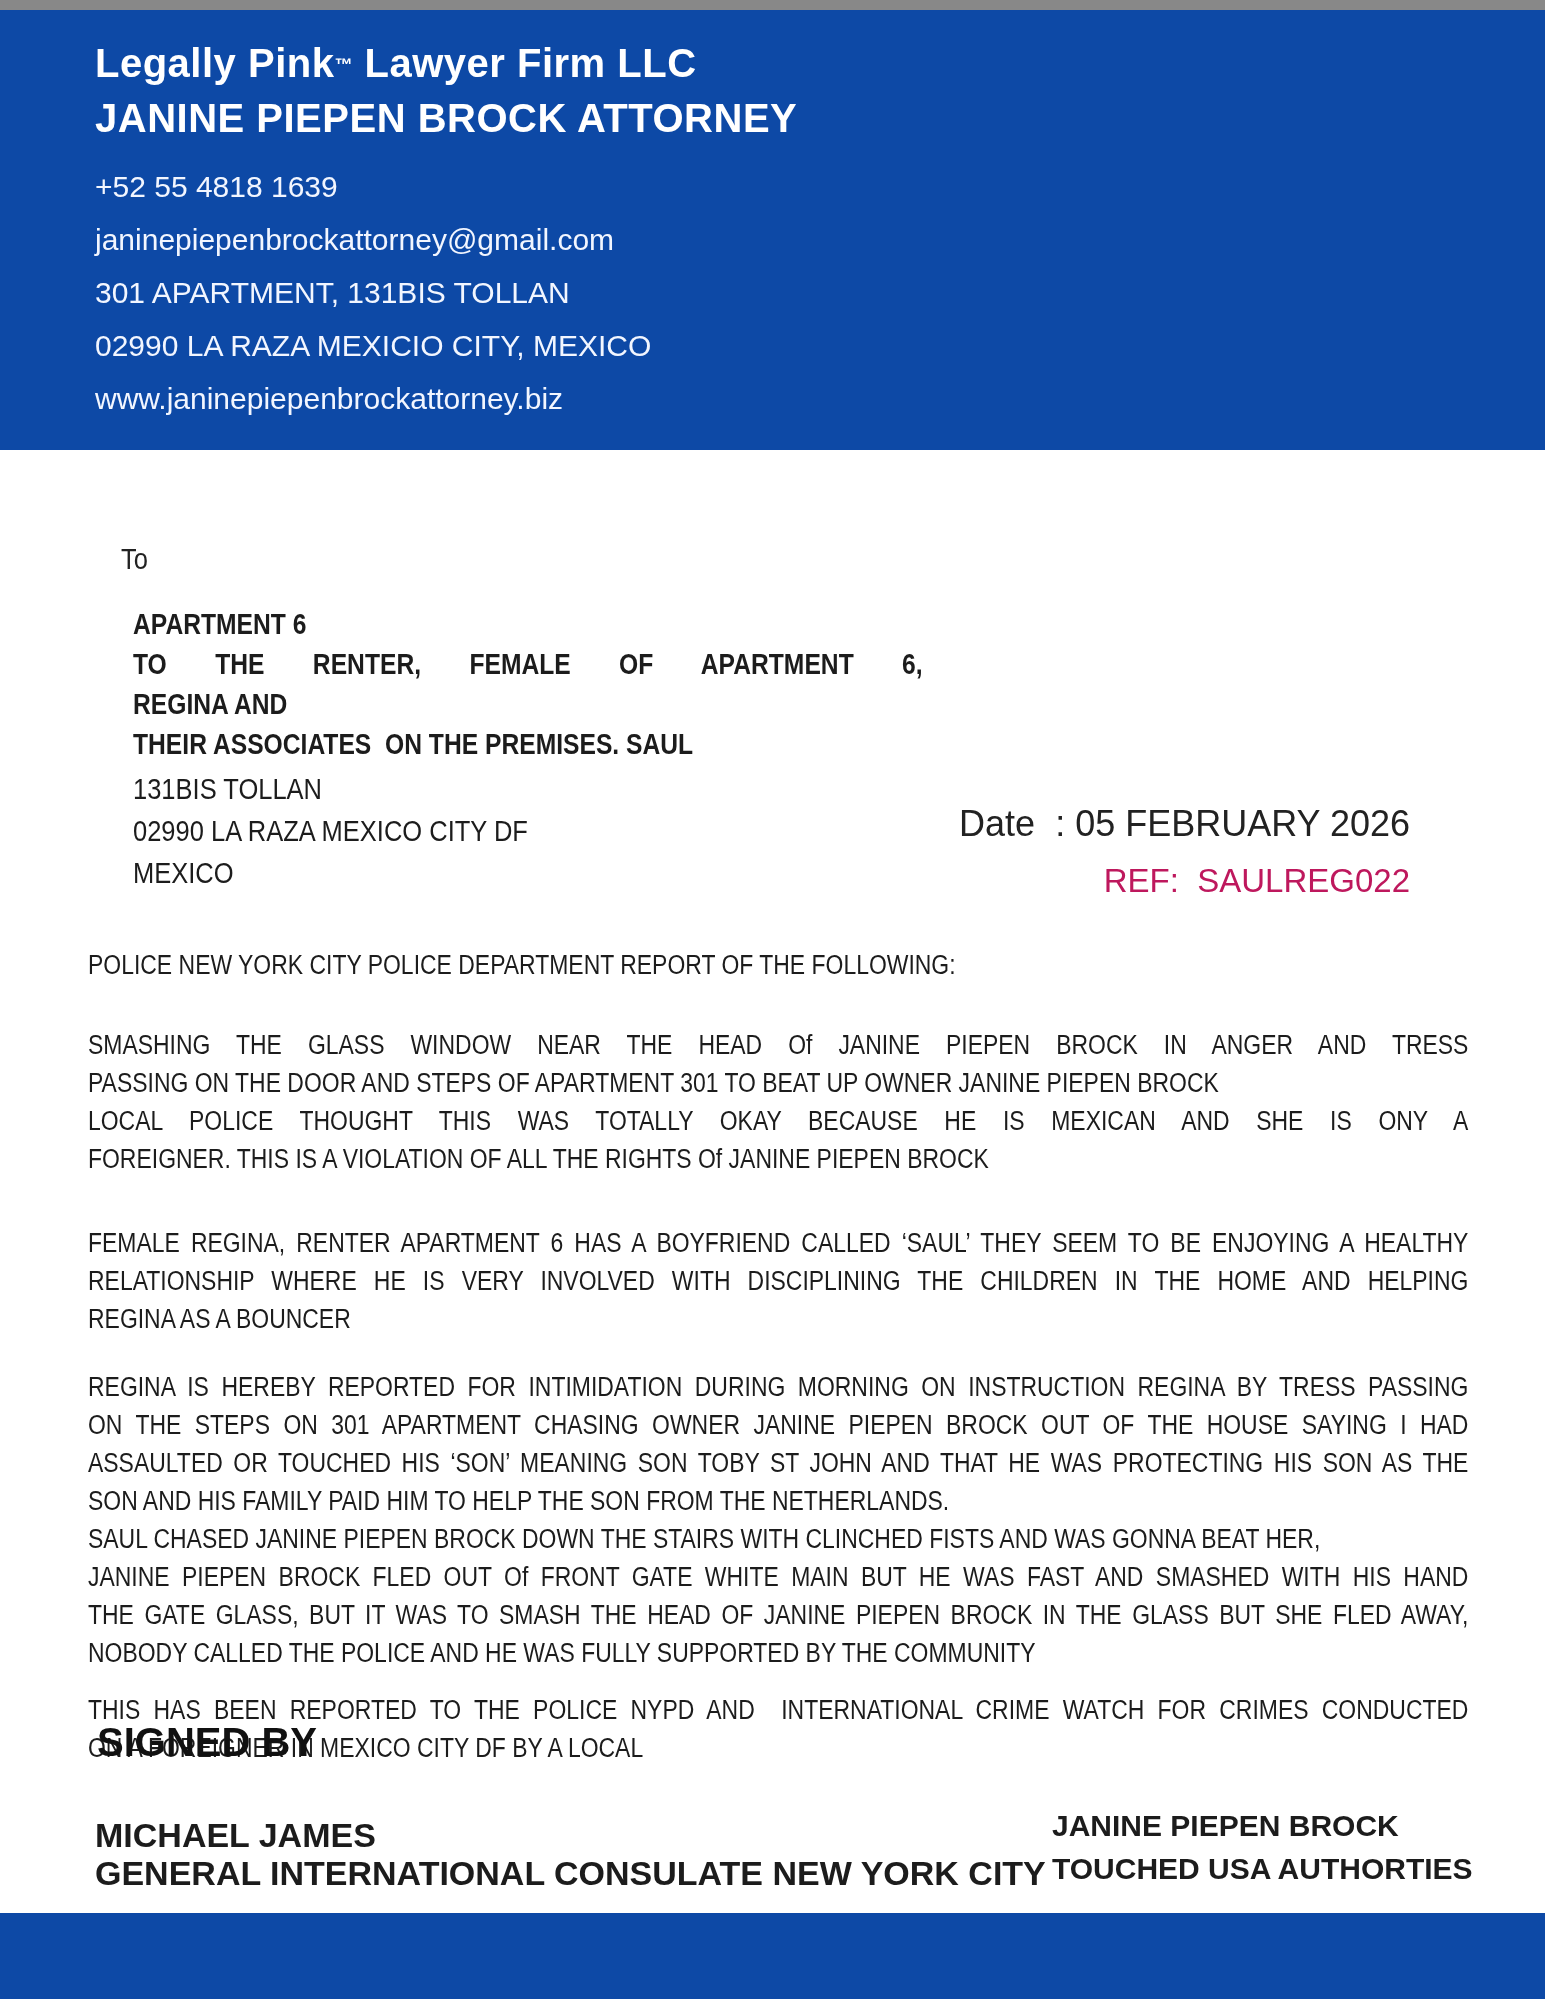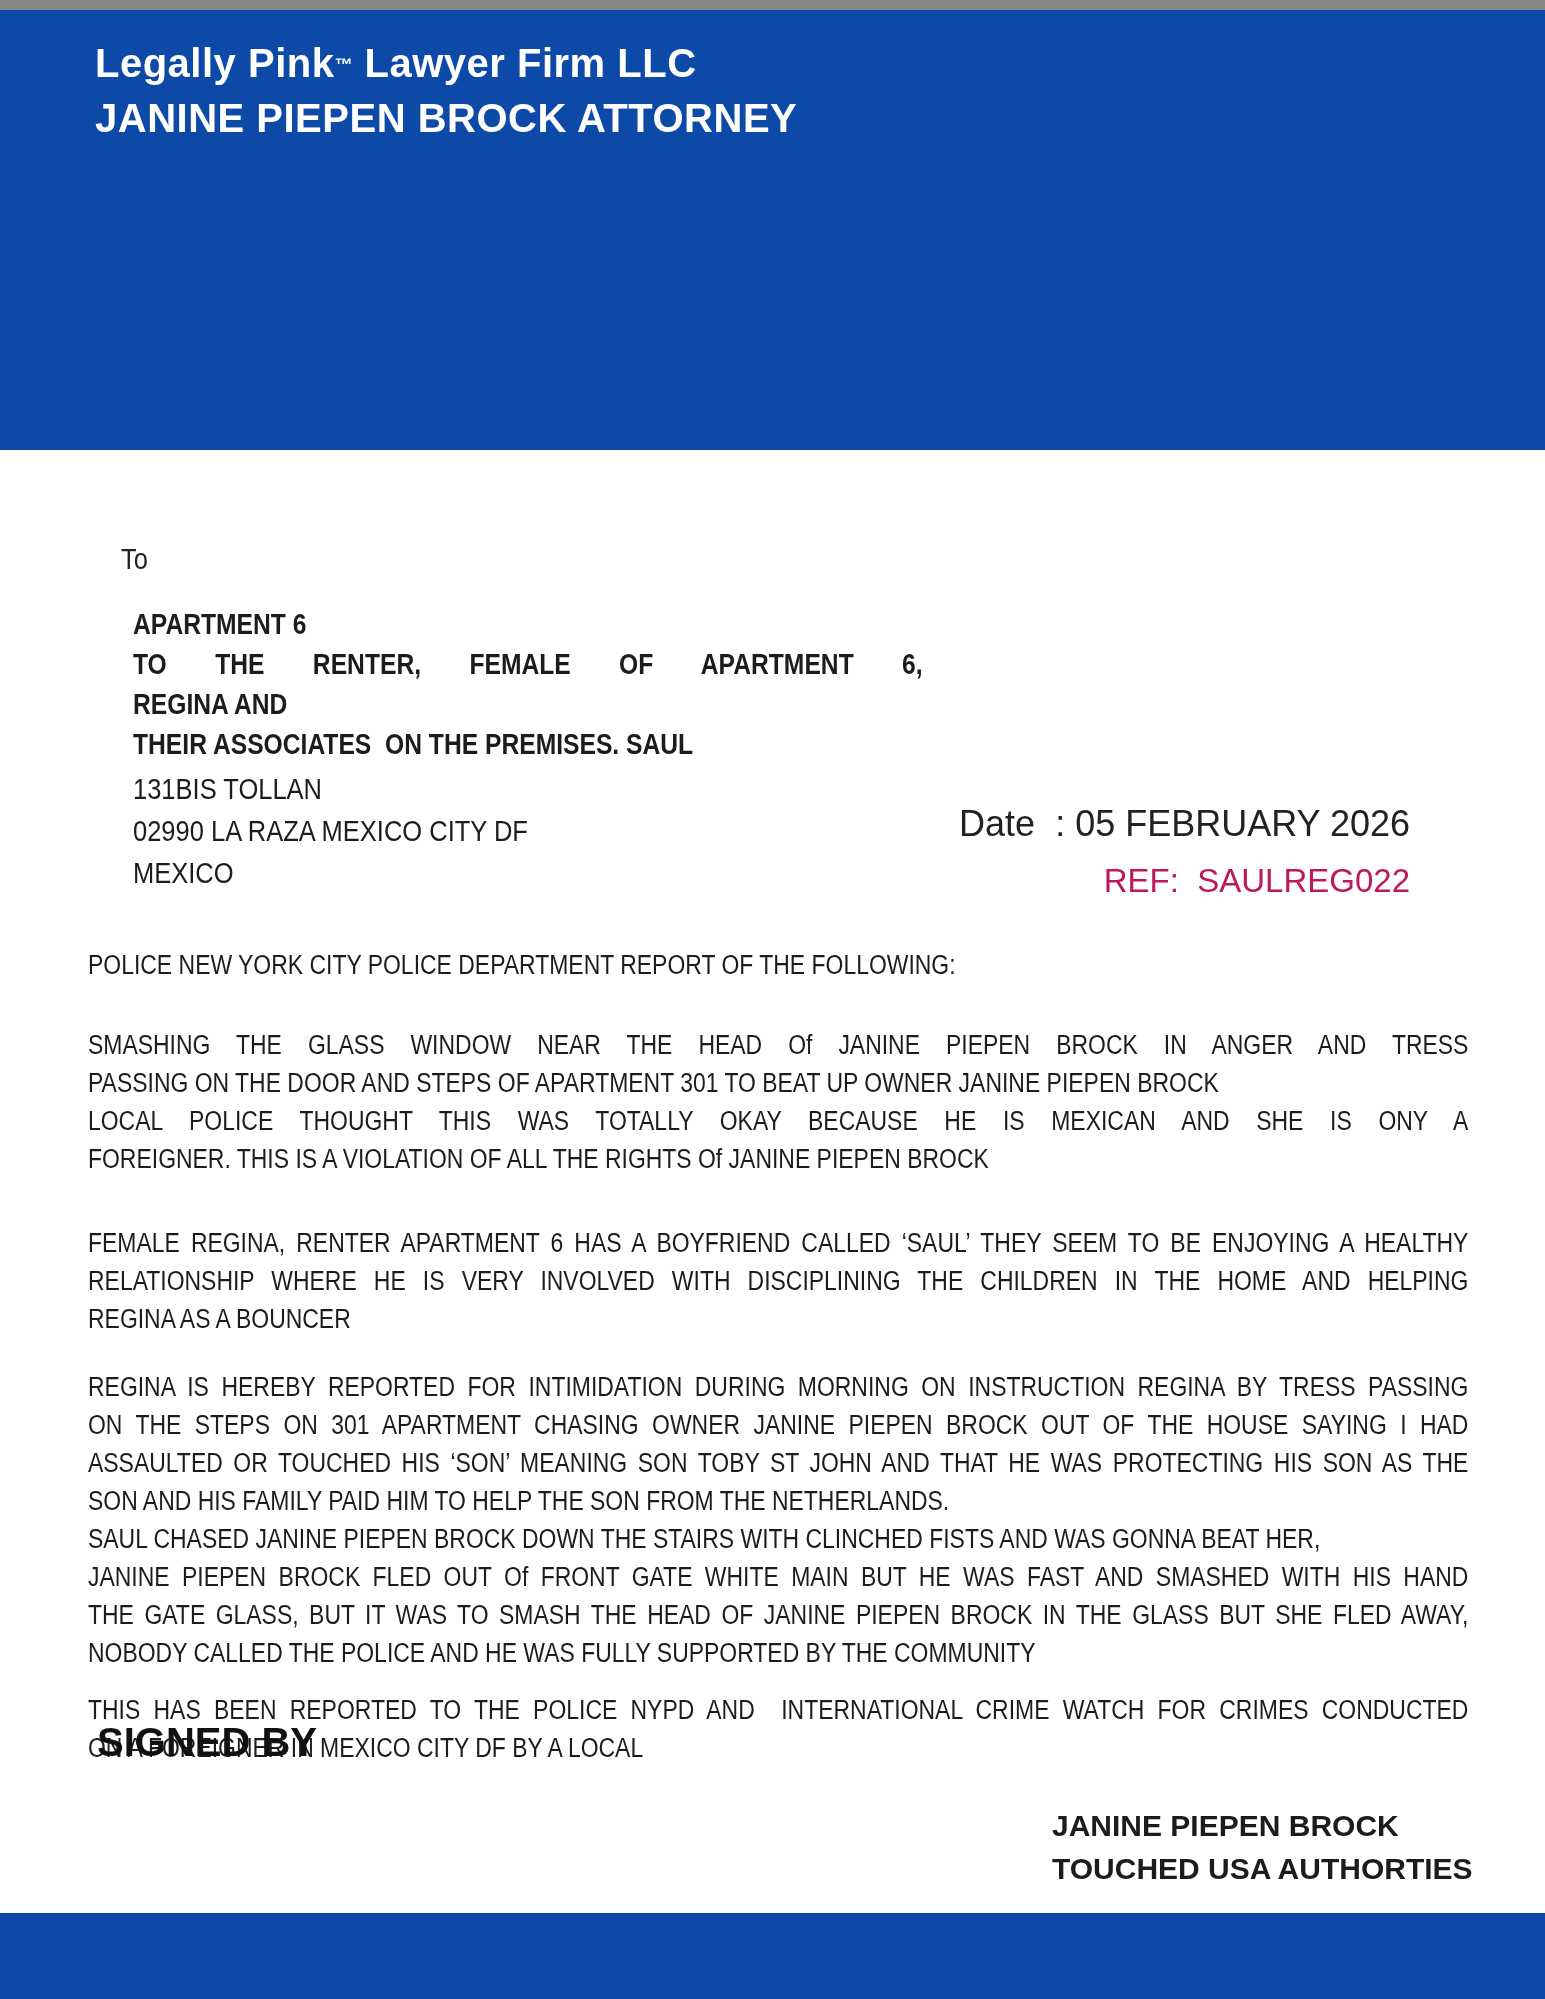--- a/index.html
+++ b/index.html
@@ -150,20 +150,27 @@
   }
 </style>
 </head>
 <body>
 
 <div class="page" style="--brand-blue: #0d49a6;">
 
   <div class="letterhead">
     <div class="firm-line"><span>Legally Pink</span><span class="tm">™</span><span> Lawyer Firm LLC</span></div>
     <div class="firm-line">JANINE PIEPEN BROCK ATTORNEY</div>
+    <div class="contact-block">
+      <div class="contact-line">+52 55 4818 1639</div>
+      <div class="contact-line">janinepiepenbrockattorney@gmail.com</div>
+      <div class="contact-line">301 APARTMENT, 131BIS TOLLAN</div>
+      <div class="contact-line">02990 LA RAZA MEXICIO CITY, MEXICO</div>
+      <div class="contact-line">www.janinepiepenbrockattorney.biz</div>
+    </div>
   </div>
 
   <div class="to-label condensed">To</div>
   <div class="recipient-bold condensed">
       <div class="line">APARTMENT 6</div>
       <div class="line stretch">TO THE RENTER, FEMALE OF APARTMENT 6,</div>
       <div class="line">REGINA AND</div>
       <div class="line">THEIR ASSOCIATES&nbsp; ON THE PREMISES. SAUL</div>
     </div>
   <div class="recipient-addr condensed">
@@ -201,20 +208,24 @@
         <div class="line">NOBODY CALLED THE POLICE AND HE WAS FULLY SUPPORTED BY THE COMMUNITY</div>
       </div>
       <div class="para" style="margin-top: 19px;">
         <div class="line stretch">THIS HAS BEEN REPORTED TO THE POLICE NYPD AND&nbsp; INTERNATIONAL CRIME WATCH FOR CRIMES CONDUCTED</div>
         <div class="line">ON A FOREIGNER IN MEXICO CITY DF BY A LOCAL</div>
       </div>
     </div>
 
   <div class="signed-by">SIGNED BY</div>
 
+  <div class="sig-left">
+    <div class="sig-name">MICHAEL JAMES</div>
+    <div class="sig-title">GENERAL INTERNATIONAL CONSULATE NEW YORK CITY</div>
+  </div>
 
   <div class="sig-right">
     <div class="sig-name">JANINE PIEPEN BROCK</div>
     <div class="sig-title">TOUCHED USA AUTHORTIES</div>
   </div>
 
   <div class="footer-bar"></div>
 
 </div>
 

